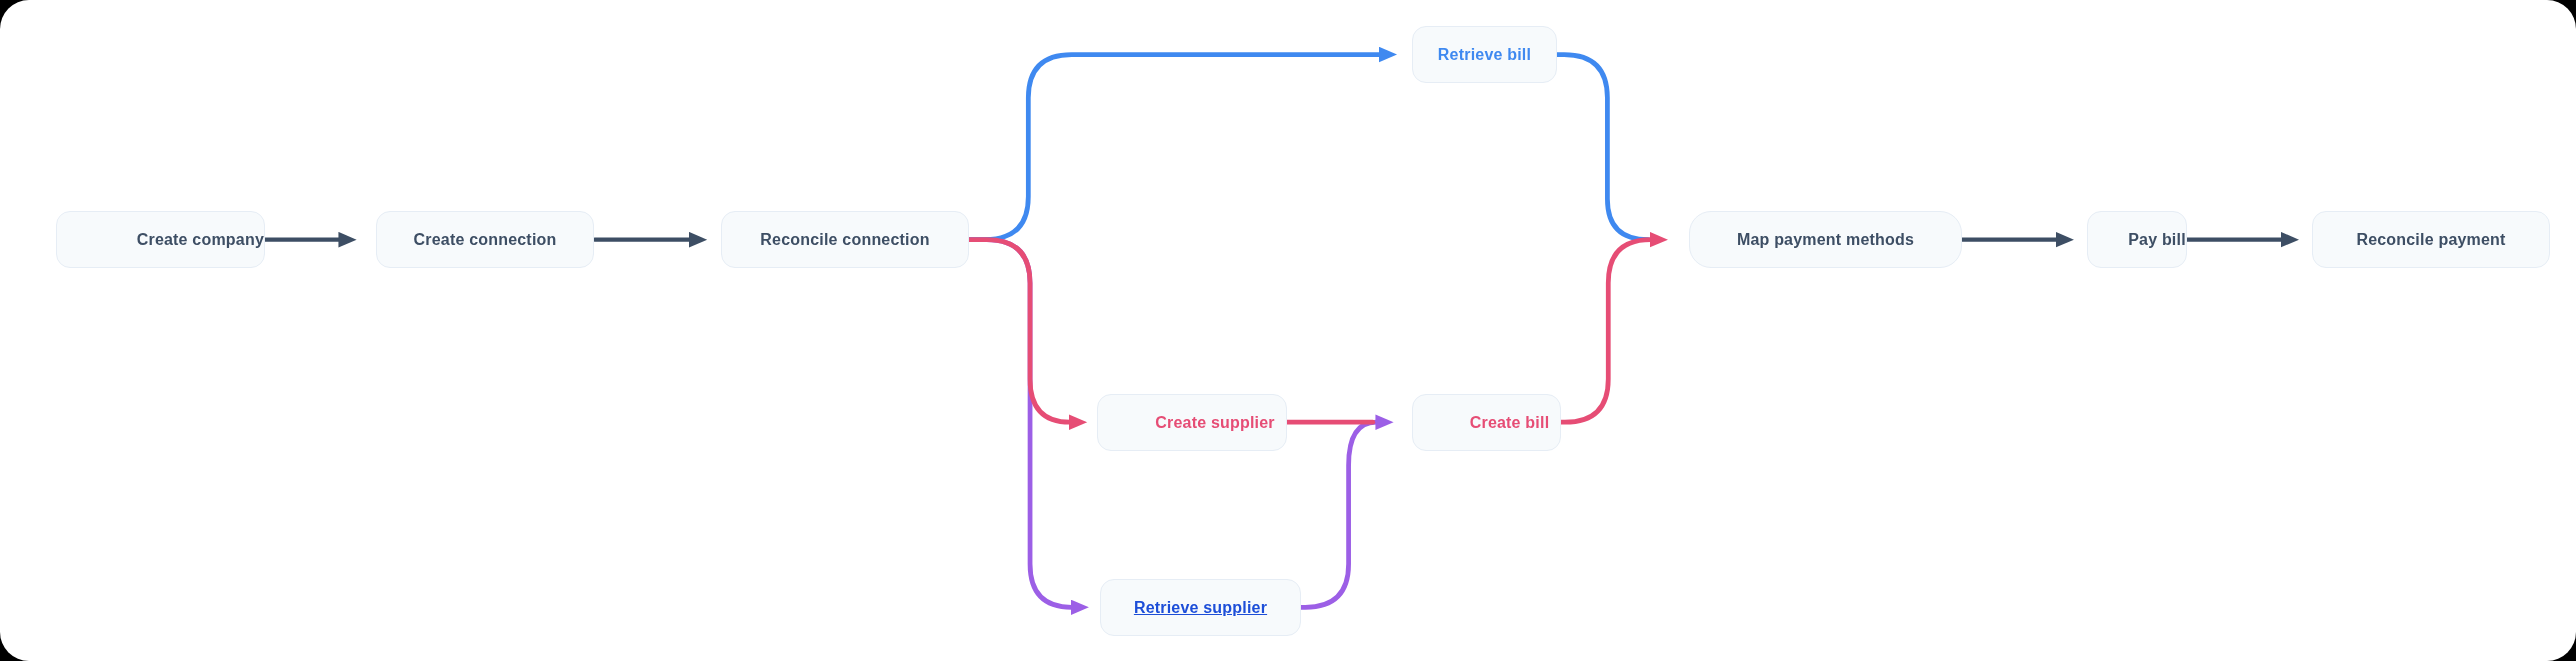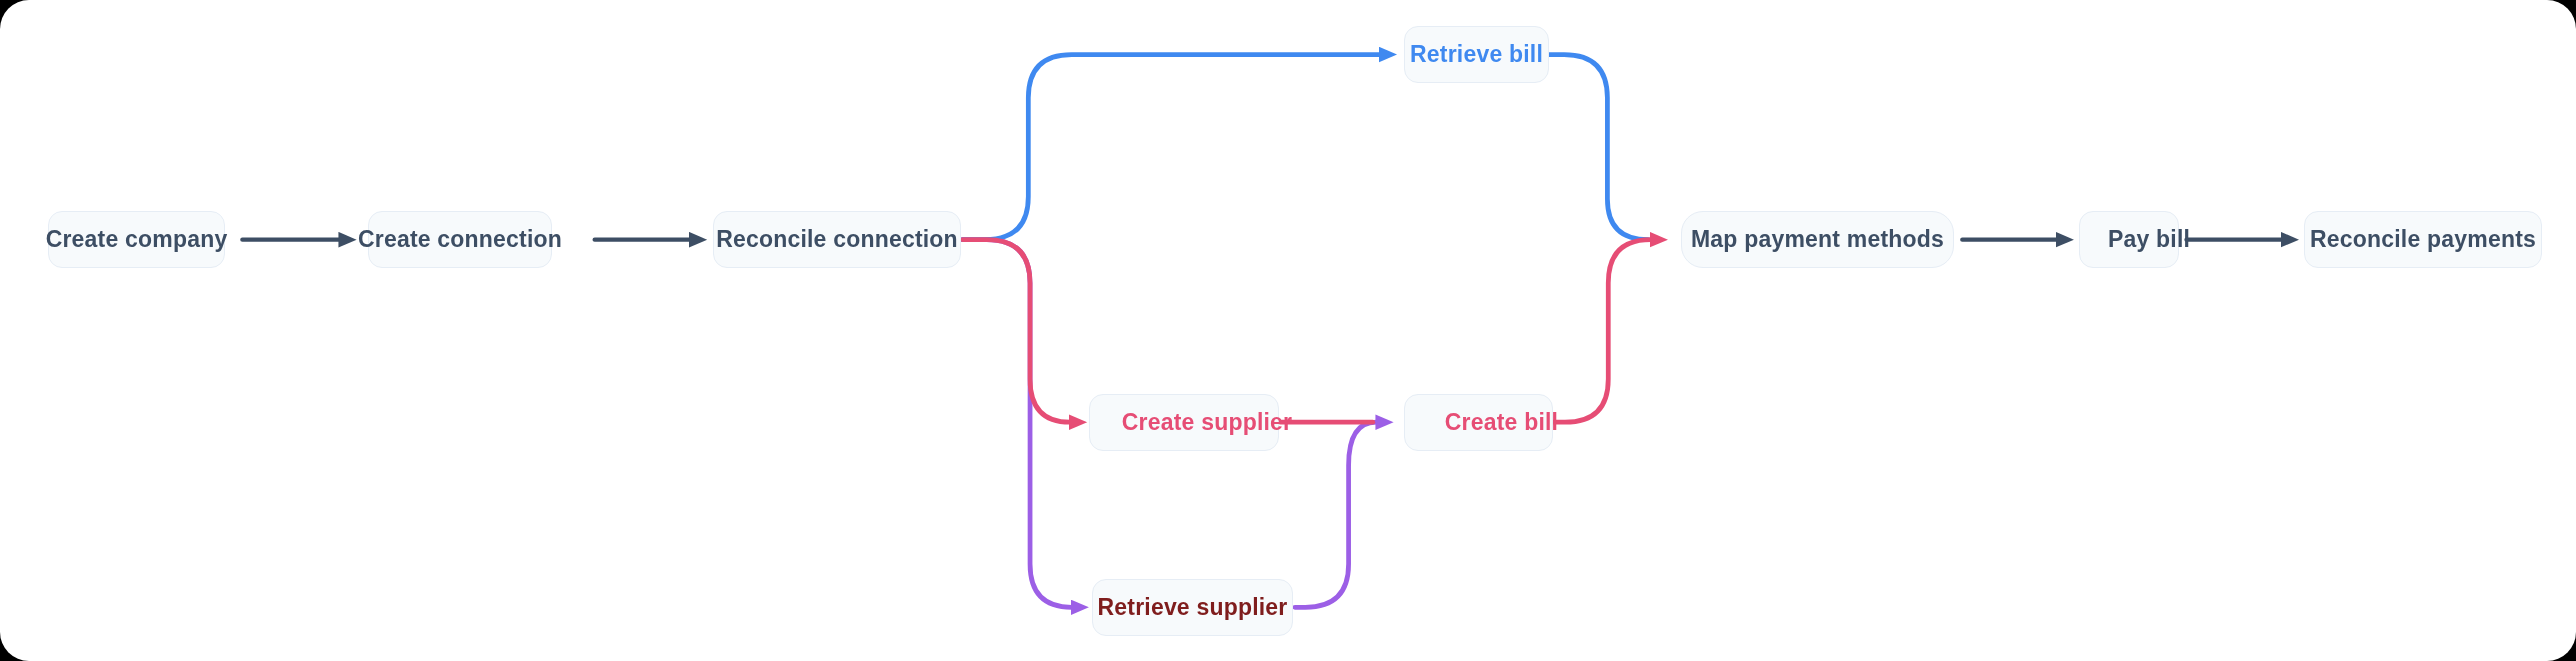--- a/index.html
+++ b/index.html
@@ -41,28 +41,29 @@
     position: absolute;
     box-sizing: border-box;
     height: 57px;
     background: #f7fafc;
     border: 1.7px solid #e6edf5;
     border-radius: 14px;
     display: flex;
     align-items: center;
     justify-content: center;
     white-space: nowrap;
-    font-size: 23px;
+    font-size: 16px;
     font-weight: 700;
     letter-spacing: 0.2px;
     color: #3d4e64;
+    margin-left: 8px;
   }
   .node.blue   { color: #3f89f0; }
   .node.pink   { color: #e64d75; padding-left: 46px; }
-  .node.purple { color: #7f1d1d; }
+  .node.purple { color: #1d4ed8; text-decoration: underline; }
 </style>
 </head>
 <body>
 
 <div id="stage">
   <div id="canvas">
 
     <svg id="edges" viewBox="0 0 2976 764" preserveAspectRatio="none">
       <defs>
         <marker id="ah-dark" markerUnits="userSpaceOnUse" markerWidth="24" markerHeight="22" refX="1" refY="9" orient="auto">
@@ -88,24 +89,24 @@
       <path class="edge pink" d="M 1112 277 H 1140 Q 1190 277 1190 327 V 438 Q 1190 488 1236 488" marker-end="url(#ah-pink)"></path>
       <path class="edge pink" d="M 1479 488 H 1586"></path>
       <path class="edge pink" d="M 1780 488 H 1808 Q 1858 488 1858 438 V 327 Q 1858 277 1907 277" marker-end="url(#ah-pink)"></path>
 
       <path class="edge dark" d="M 280 277 H 392" marker-end="url(#ah-dark)"></path>
       <path class="edge dark" d="M 687 277 H 797" marker-end="url(#ah-dark)"></path>
       <path class="edge dark" d="M 2267 277 H 2376" marker-end="url(#ah-dark)"></path>
       <path class="edge dark" d="M 2526 277 H 2636" marker-end="url(#ah-dark)"></path>
     </svg>
 
-    <div class="node" style="left:48px;   top:211px; width:177px;">
+    <div class="node" style="left:48px;   top:211px; width:209px;justify-content:flex-end;">
       <span>Create company</span>
     </div>
-    <div class="node" style="left:368px;  top:211px; width:184px;">
+    <div class="node" style="left:368px;  top:211px; width:218px;">
       <span>Create connection</span>
     </div>
     <div class="node" style="left:713px;  top:211px; width:248px;">
       <span>Reconcile connection</span>
     </div>
     <div class="node blue" style="left:1404px; top:26px;  width:145px;">
       <span>Retrieve bill</span>
     </div>
     <div class="node pink" style="left:1089px; top:394px; width:190px;">
       <span>Create supplier</span>
@@ -116,18 +117,18 @@
     <div class="node purple" style="left:1092px; top:579px; width:201px;">
       <span>Retrieve supplier</span>
     </div>
     <div class="node" style="left:1681px; top:211px; width:273px;border-radius:22px;">
       <span>Map payment methods</span>
     </div>
     <div class="node" style="left:2079px; top:211px; width:100px;padding-left:40px;">
       <span>Pay bill</span>
     </div>
     <div class="node" style="left:2304px; top:211px; width:238px;">
-      <span>Reconcile payments</span>
+      <span>Reconcile payment</span>
     </div>
 
   </div>
 </div>
 
 
 </body></html>

